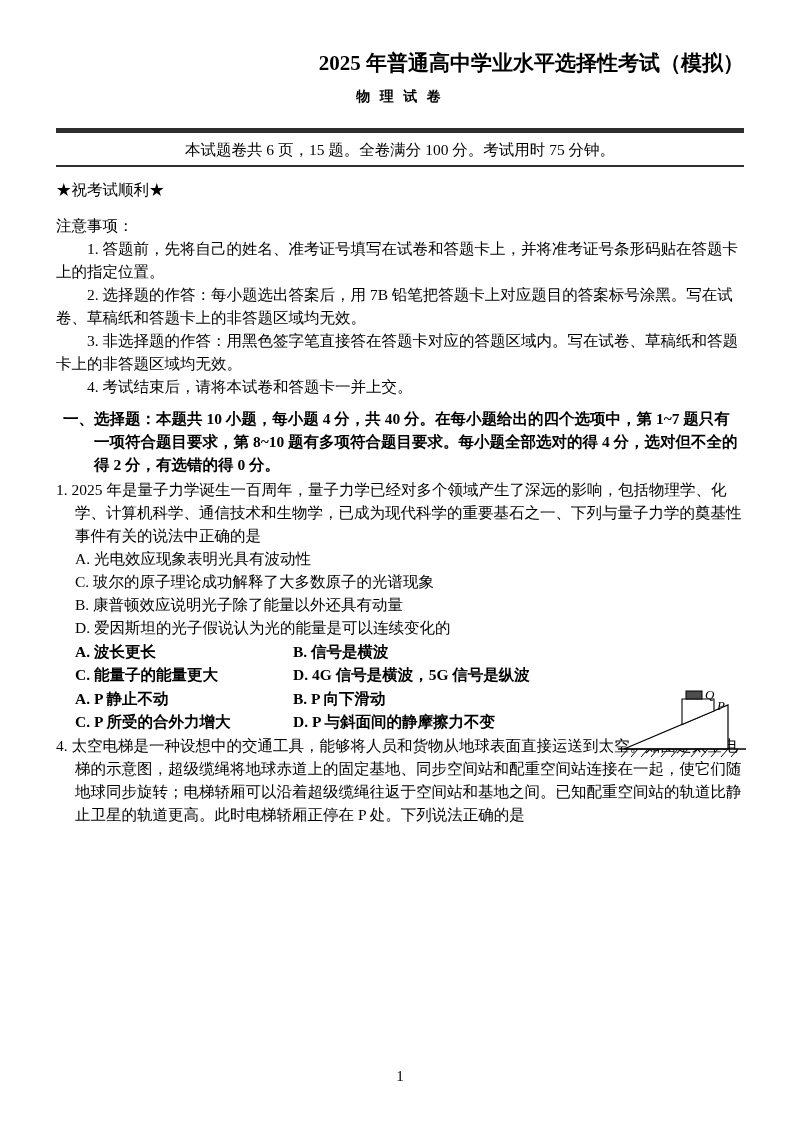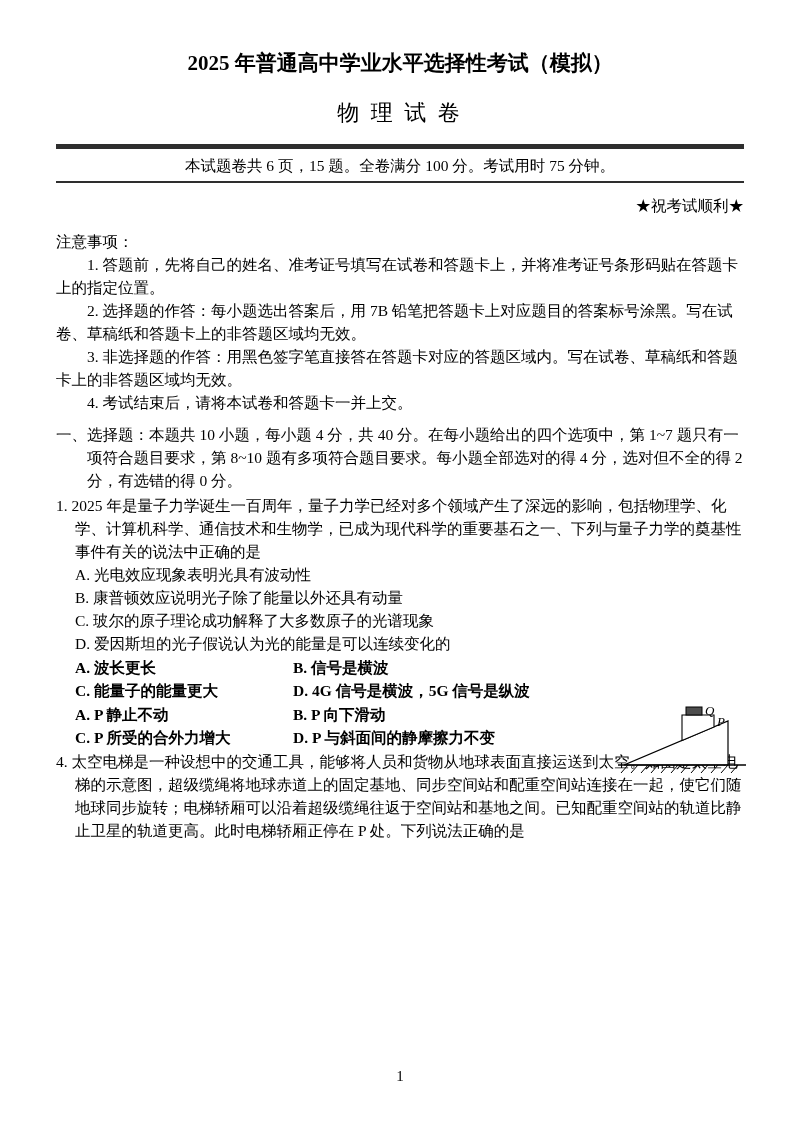--- a/index.html
+++ b/index.html
@@ -10,36 +10,36 @@
     color: #000; font-size: 15.5px; line-height: 23px;
   }
   .page {
     position: relative;
     width: 800px; height: 1132px;
     padding: 48px 56px 0 56px;
     background: #fff;
     overflow: hidden;
   }
   .title {
-    text-align: center; font-size: 21px; font-weight: bold;
-    line-height: 30px; margin-bottom: 20px;
+    text-align: right; font-size: 21px; font-weight: bold;
+    line-height: 30px; margin-bottom: 4px;
   }
   .subtitle {
-    text-align: center; font-size: 22px; font-weight: normal;
+    text-align: center; font-size: 14px; font-weight: bold;
     letter-spacing: 3px; line-height: 30px; margin-bottom: 16px;
   }
   .rule-thick { border-top: 5px solid #2e2e2e; }
   .rule-thin  { border-top: 2.5px solid #2e2e2e; }
   .info { text-align: center; padding: 5px 0 4px 0; }
-  .blessing { text-align: right; margin-top: 11px; margin-bottom: 6px; }
+  .blessing { text-align: left; margin-top: 11px; margin-bottom: 6px; }
   .notes-title { margin-top: 13px; }
   .note { text-indent: 2em; }
   .section-title {
-    font-weight: normal; margin-top: 9px; margin-bottom: 2px;
-    padding-left: 2em; text-indent: -2em;
+    font-weight: bold; margin-top: 9px; margin-bottom: 2px;
+    padding-left: 2em; text-indent: -2em; margin-left: 7px;
   }
   .question { margin-top: 1px; }
   .stem { padding-left: 19px; text-indent: -19px; }
   .option { padding-left: 19px; }
   .opt-grid { display: grid; grid-template-columns: 218px auto; padding-left: 19px; }
   .opt-grid p { padding: 0; font-weight: bold; }
   .q3 { position: relative; }
   .q3 .stem { margin-right: 146px; }
   .fig3 { position: absolute; top: 2px; right: -4px; }
   .fig3 text { font-style: italic; font-size: 13px; font-family: "Liberation Serif", serif; }
@@ -66,22 +66,22 @@
   <p class="note">1. 答题前，先将自己的姓名、准考证号填写在试卷和答题卡上，并将准考证号条形码贴在答题卡上的指定位置。</p>
   <p class="note">2. 选择题的作答：每小题选出答案后，用 7B 铅笔把答题卡上对应题目的答案标号涂黑。写在试卷、草稿纸和答题卡上的非答题区域均无效。</p>
   <p class="note">3. 非选择题的作答：用黑色签字笔直接答在答题卡对应的答题区域内。写在试卷、草稿纸和答题卡上的非答题区域均无效。</p>
   <p class="note">4. 考试结束后，请将本试卷和答题卡一并上交。</p>
 
   <p class="section-title">一、选择题：本题共 10 小题，每小题 4 分，共 40 分。在每小题给出的四个选项中，第 1~7 题只有一项符合题目要求，第 8~10 题有多项符合题目要求。每小题全部选对的得 4 分，选对但不全的得 2 分，有选错的得 0 分。</p>
 
   <div class="question">
     <p class="stem">1. 2025 年是量子力学诞生一百周年，量子力学已经对多个领域产生了深远的影响，包括物理学、化学、计算机科学、通信技术和生物学，已成为现代科学的重要基石之一、下列与量子力学的奠基性事件有关的说法中正确的是</p>
     <p class="option">A. 光电效应现象表明光具有波动性</p>
+    <p class="option">C. 玻尔的原子理论成功解释了大多数原子的光谱现象</p>
     <p class="option">B. 康普顿效应说明光子除了能量以外还具有动量</p>
-    <p class="option">C. 玻尔的原子理论成功解释了大多数原子的光谱现象</p>
     <p class="option">D. 爱因斯坦的光子假说认为光的能量是可以连续变化的</p>
   </div>
 
   <div class="question">
     <div class="opt-grid">
       <p>A. 波长更长</p>
       <p>B. 信号是横波</p>
       <p>C. 能量子的能量更大</p>
       <p>D. 4G 信号是横波，5G 信号是纵波</p>
     </div>

